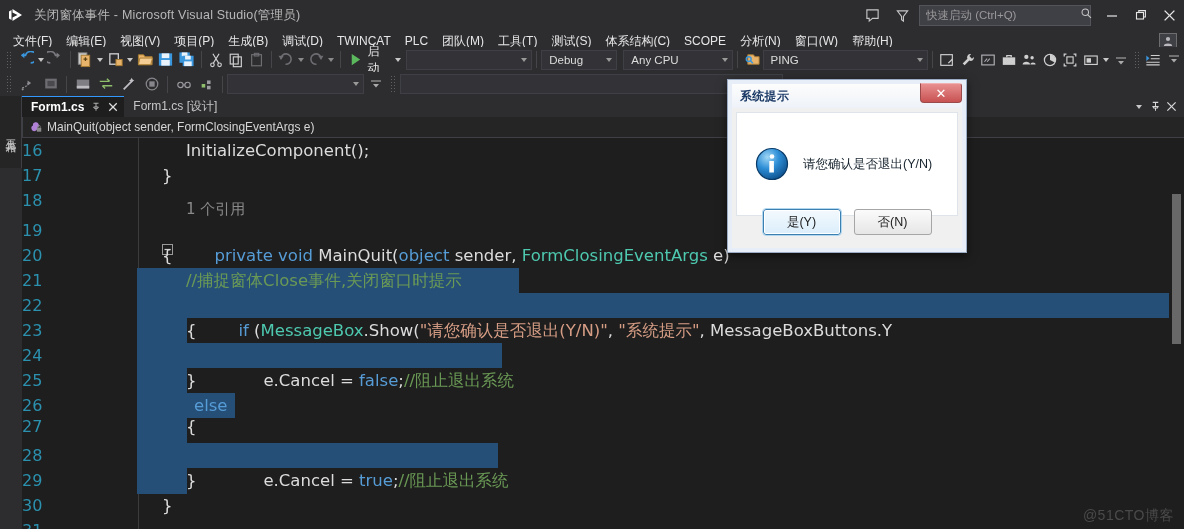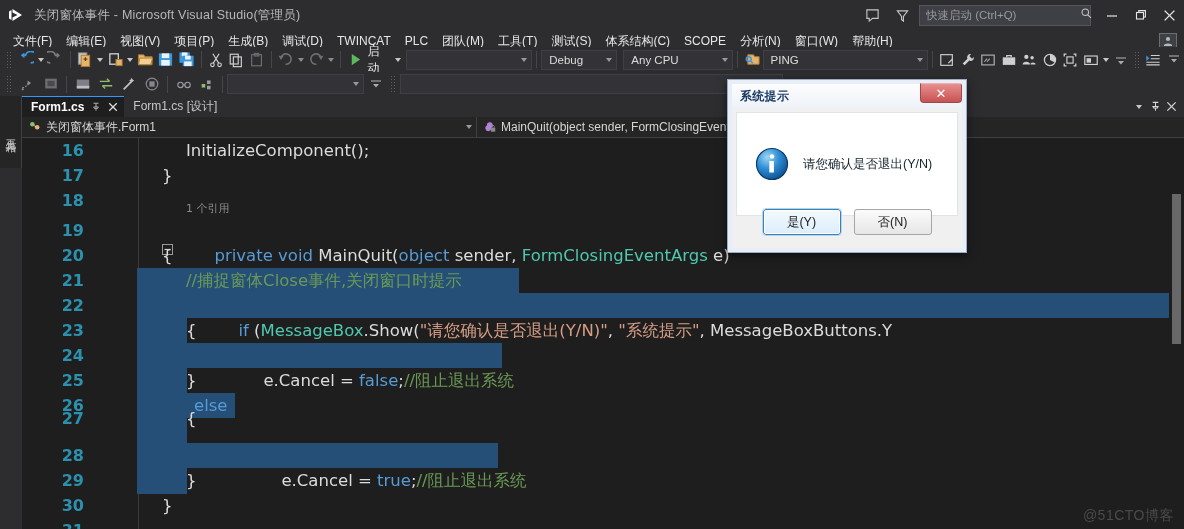--- a/index.html
+++ b/index.html
@@ -128,43 +128,42 @@
     position:absolute; top:138px; left:22px; width:1162px; height:391px; background:#1e1e1e;
     overflow:hidden;
   }
   .code-area {
     position:absolute; top:0; left:0; width:1162px; height:391px;
     font-family: "DejaVu Sans", "Liberation Sans", sans-serif;
     font-size:16.5px;
   }
   .line { position:relative; height:25.1px; white-space:pre; }
   .lnum {
-    position:absolute; left:0; top:0; width:62px; text-align:right;
+    position:absolute; left:0; top:0; width:62px; text-align:left;
     color:#2b91af; font-size:16px; line-height:25.1px;
     font-family:"DejaVu Sans","Liberation Sans",sans-serif;
-    font-weight:bold;
   }
   .fold { position:absolute; left:72px; top:0; width:14px; height:25.1px; }
   .ltext {
     position:absolute; left:90px; top:0; line-height:25.1px; color:#dcdcdc;
     white-space:pre;
   }
   .indentline { position:absolute; top:0; width:1px; height:25.1px; background:#3b3b3b; }
 
   
   .k  { color:#569cd6; }   
   .t  { color:#4ec9b0; }   
   .s  { color:#d69d85; }   
   .c  { color:#6a9955; }   
   .p  { color:#dcdcdc; }
   .selline { position:absolute; left:0; top:0; height:25.1px; background:#264f78; }
 
   .reftag {
     position:absolute; left:90px; top:0; line-height:25.1px;
-    color:#8a8a8a; font-size:11px;
+    color:#8a8a8a; font-size:15px;
   }
 
   
   .v-scroll {
     position:absolute; top:0; right:0; width:15px; height:391px; background:#1e1e1e;
   }
   .v-thumb {
     position:absolute; top:56px; left:3px; width:9px; height:150px; background:#686868;
   }
 
@@ -642,32 +641,20 @@
       <div class="tsr-btn">
         <svg width="11" height="11" viewBox="0 0 12 12">
           <line x1="1.5" y1="1.5" x2="10.5" y2="10.5" stroke="#d8d8d8" stroke-width="1.3"></line>
           <line x1="10.5" y1="1.5" x2="1.5" y2="10.5" stroke="#d8d8d8" stroke-width="1.3"></line>
         </svg>
       </div>
     </div>
   </div>
 
   <div class="navbar">
-    <div class="nav-dd nav-type">
-      <span>
-        <svg width="14" height="14" viewBox="0 0 16 16">
-          <circle cx="5" cy="6" r="2.6" fill="#8fbf6a"></circle>
-          <circle cx="10.5" cy="9.5" r="2.6" fill="#e8b36a"></circle>
-          <path d="M7 7.5 L9 8.8" stroke="#cfcfcf" stroke-width="1.1"></path>
-        </svg>
-      </span>
-      <span class="lbl">关闭窗体事件.Form1</span>
-      <span style="flex:1"></span>
-      <i class="caret"></i>
-    </div>
     <div class="nav-sep"></div>
     <div class="nav-dd nav-member">
       <span>
         <svg width="14" height="14" viewBox="0 0 16 16">
           <path d="M4.5 7.5 a3.4 3.4 0 1 1 5 2.6 a3.4 3.4 0 1 1 -5 -2.6 Z" fill="#b180d7"></path>
           <rect x="9" y="10" width="5" height="4.5" fill="#8a8a8a"></rect>
           <path d="M10.2 10 v-1.4 a1.3 1.3 0 0 1 2.6 0 V10" fill="none" stroke="#8a8a8a" stroke-width="1"></path>
         </svg>
       </span>
       <span class="lbl">MainQuit(object sender, FormClosingEventArgs e)</span>
@@ -750,30 +737,30 @@
         <div class="selline" style="left:115px; width:50px;"></div>
         <span class="ltext" style="left:164px;">}</span>
       </div>
 
       <div class="line" style="top:255px; position:absolute; left:0; width:1162px;">
         <span class="lnum">26</span>
         <div class="selline" style="left:115px; width:98px;"></div>
         <span class="ltext k" style="left:172px;">else</span>
       </div>
 
-      <div class="line" style="top:268px; position:absolute; left:0; width:1162px;">
+      <div class="line" style="top:276px; position:absolute; left:0; width:1162px;">
         <span class="lnum">27</span>
         <div class="selline" style="left:115px; width:50px;"></div>
         <span class="ltext" style="left:164px;">{</span>
       </div>
 
       <div class="line" style="top:305px; position:absolute; left:0; width:1162px;">
         <span class="lnum">28</span>
         <div class="selline" style="left:115px; width:361px;"></div>
-        <span class="ltext" style="left:207px;">
+        <span class="ltext" style="left:189px;">
           <span class="p">e.Cancel = </span><span class="k">true</span><span class="p">;</span><span class="c">//阻止退出系统</span>
         </span>
       </div>
 
       <div class="line" style="top:330px; position:absolute; left:0; width:1162px;">
         <span class="lnum">29</span>
         <div class="selline" style="left:115px; width:50px;"></div>
         <span class="ltext" style="left:164px;">}</span>
       </div>
 

